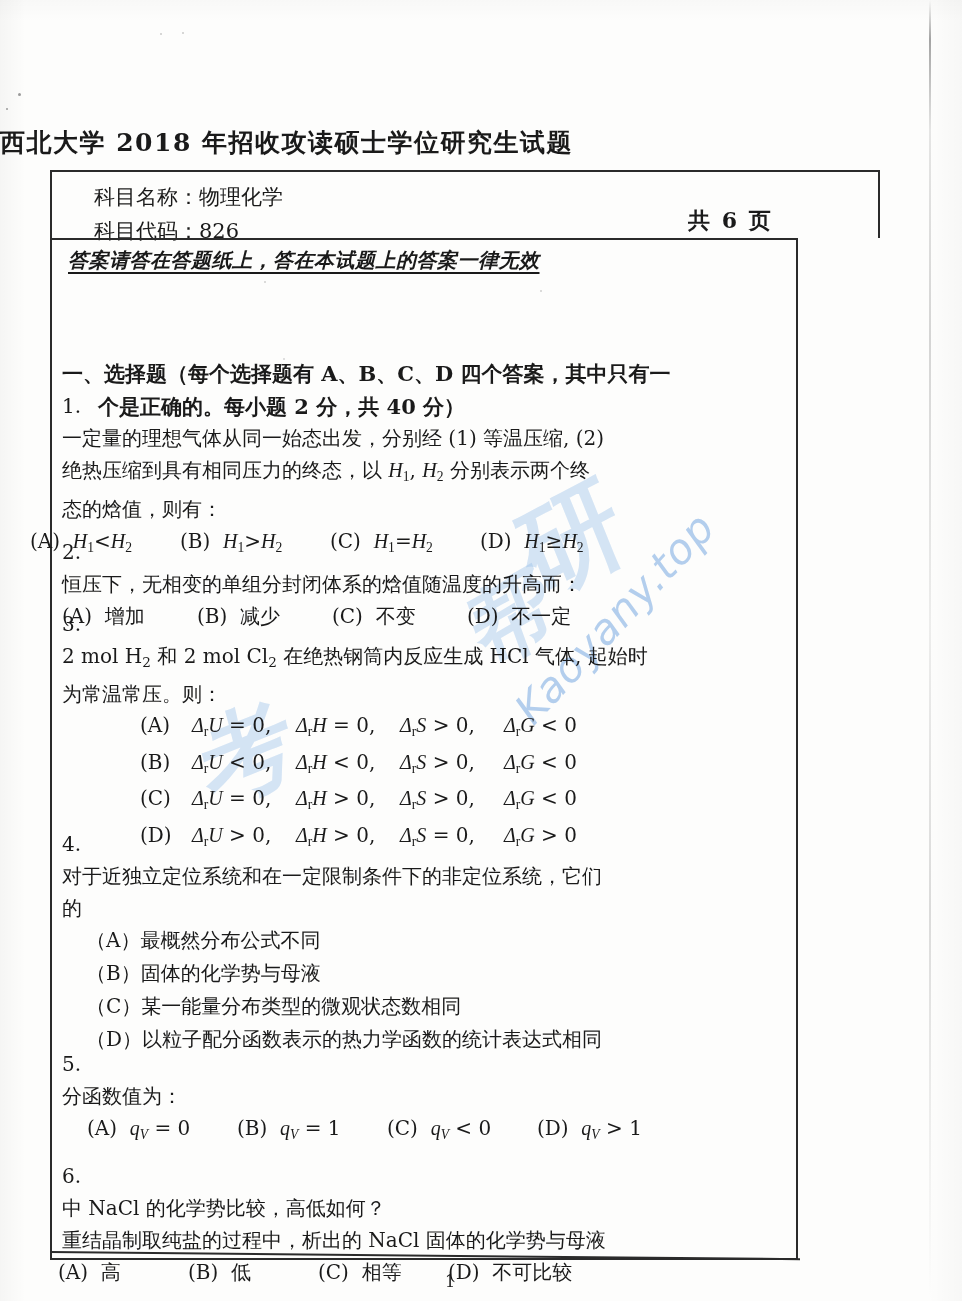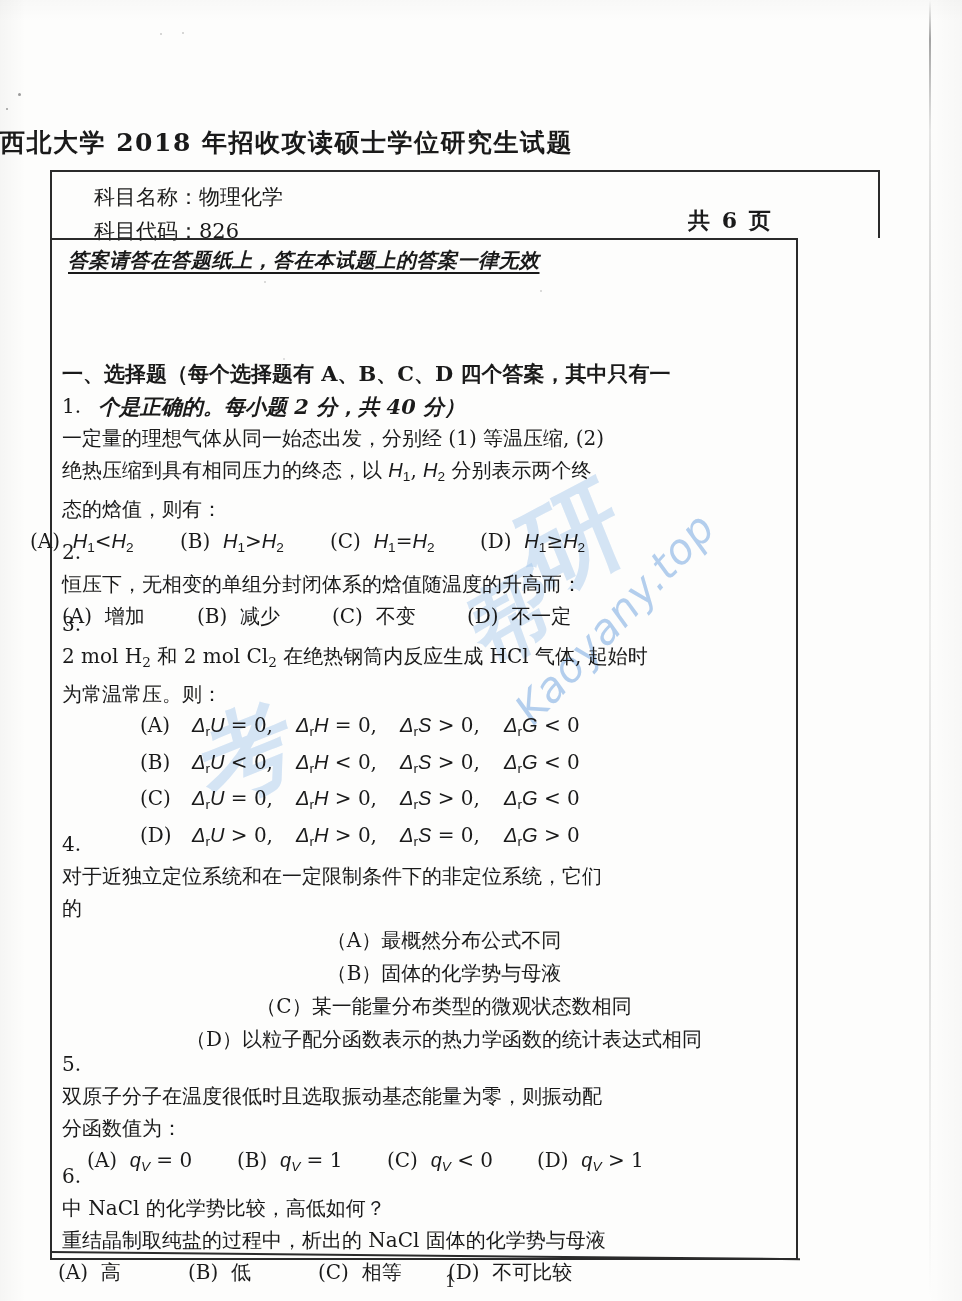--- a/index.html
+++ b/index.html
@@ -178,21 +178,21 @@
   .section-head {
     position: absolute;
     left: 62px;
     top: 312px;
     width: 730px;
     font-size: 21px;
     font-weight: bold;
     line-height: 33px;
     margin-top: 45px;
   }
-  .section-head .l2 { display: block; padding-left: 36px; font-style: italic; }
+  .section-head .l2 { display: block; padding-left: 36px; }
 
   
   .q {
     position: absolute;
     font-size: 20px;
     line-height: 32px;
   }
   .q .num {
     position: absolute;
     left: 0;
@@ -205,21 +205,21 @@
   }
   .q .cont { display: block; }
   .opt-row {
     display: block;
     white-space: nowrap;
   }
   .opt-row .op { display: inline-block; }
 
   var, .it {
     font-style: italic;
-    font-family: Liberation Sans, sans-serif;
+    font-family: Liberation Serif, serif;
   }
   sub {
     font-size: 0.68em;
     font-style: normal;
     vertical-align: -0.28em;
   }
   .rm { font-style: normal; }
 
   #q1 { left: 62px; top: 390px;  width: 740px; }
   #q2 { left: 62px; top: 536px;  width: 740px; }
@@ -227,21 +227,21 @@
   #q4 { left: 62px; top: 828px;  width: 740px; }
   #q5 { left: 62px; top: 1048px; width: 740px; }
   #q6 { left: 62px; top: 1160px; width: 740px; }
 
   .q3-opts { margin-left: 78px; display: block; }
   .q3-opts .opt-row { line-height: 31px; }
   .q3-opts .tag { display: inline-block; width: 52px; }
   .q3-opts .eq { display: inline-block; width: 104px; }
 
   .q4-opts { display: block; margin-left: 24px; }
-  .q4-opts .opt-row { line-height: 33px; text-align: center; }
+  .q4-opts .opt-row { line-height: 33px; }
 
   .q1-opts .op { width: 150px; }
   .q1-opts .op:last-child { width: auto; }
   .q2-opts .op { width: 135px; }
   .q5-opts .op { width: 150px; }
   .q6-opts .op { width: 130px; }
 
   .pagenum {
     position: absolute;
     left: 0;
@@ -342,21 +342,20 @@
         <span class="opt-row"><span>（B）</span><span>固体的化学势与母液</span></span>
         <span class="opt-row"><span>（C）</span><span>某一能量分布类型的微观状态数相同</span></span>
         <span class="opt-row"><span>（D）</span><span>以粒子配分函数表示的热力学函数的统计表达式相同</span></span>
       </span>
     </span>
   </div>
 
   <div class="q" id="q5">
     <span class="num">5.</span>
     <span class="body">
-      <span class="cont">双原子分子在温度很低时且选取振动基态能量为零，则振动配</span>
       <span class="cont">分函数值为：</span>
       <span class="cont opt-row q5-opts" style="margin-left:25px;">
         <span class="op"><span>(A)</span>&nbsp;&nbsp;<var class="it"><span>q</span><sub class="it">V</sub></var> <span>= 0</span></span><span class="op"><span>(B)</span>&nbsp;&nbsp;<var class="it"><span>q</span><sub class="it">V</sub></var> <span>= 1</span></span><span class="op"><span>(C)</span>&nbsp;&nbsp;<var class="it"><span>q</span><sub class="it">V</sub></var> <span>&lt; 0</span></span><span class="op"><span>(D)</span>&nbsp;&nbsp;<var class="it"><span>q</span><sub class="it">V</sub></var> <span>&gt; 1</span></span>
       </span>
     </span>
   </div>
 
   <div class="q" id="q6">
     <span class="num">6.</span>
     <span class="body">

